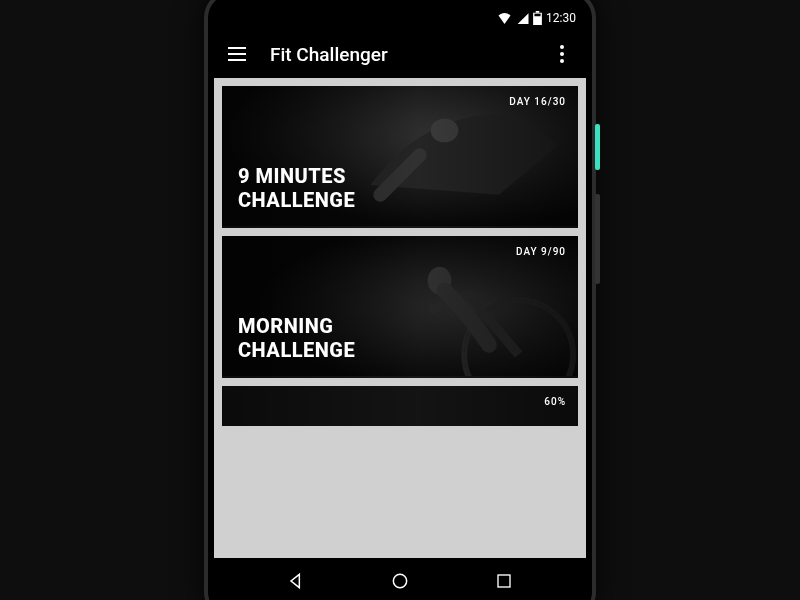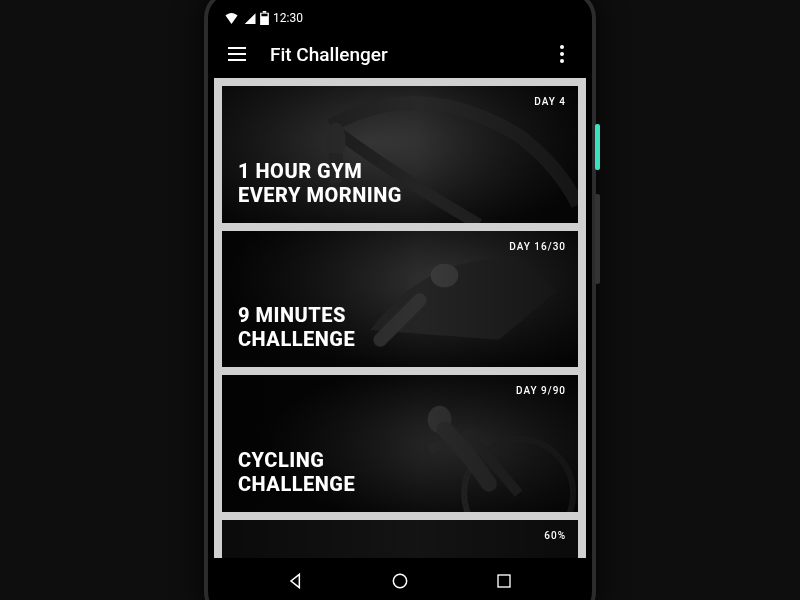--- a/index.html
+++ b/index.html
@@ -37,20 +37,21 @@
     background: #000;
     border-radius: 6px;
     overflow: hidden;
     display: flex;
     flex-direction: column;
   }
 
   .statusbar {
     height: 24px;
     display: flex;
+    justify-content: flex-end;
     align-items: center;
     padding: 0 10px;
     gap: 4px;
     color: #fff;
     font-size: 12px;
   }
   .statusbar svg { display: block; }
 
   .appbar {
     height: 48px;
@@ -167,38 +168,20 @@
       <div class="app-title">Fit Challenger</div>
       <div class="overflow">
           <span></span>
           <span></span>
           <span></span>
         </div>
     </div>
 
     <div class="content">
 
-      <div class="card">
-        <svg class="art" viewBox="0 0 360 142" preserveAspectRatio="xMidYMid slice">
-          <rect width="360" height="142" fill="#1e1e1e"></rect>
-          <radialGradient id="g1" cx="40%" cy="40%" r="70%">
-              <stop offset="0%" stop-color="#474747"></stop>
-              <stop offset="100%" stop-color="#0a0a0a"></stop>
-            </radialGradient>
-          <rect width="360" height="142" fill="url(#g1)"></rect>
-          <path d="M110 40 Q 200 -10 300 50 Q 340 80 360 120" stroke="#2e2e2e" stroke-width="14" fill="none"></path>
-          <path d="M110 42 Q 190 100 260 140" stroke="#2a2a2a" stroke-width="12" fill="none"></path>
-          <ellipse cx="115" cy="55" rx="10" ry="18" fill="#3a3a3a"></ellipse>
-          <rect x="108" y="68" width="14" height="30" fill="#333"></rect>
-        </svg>
-        <div class="overlay"></div>
-        <div class="badge">DAY 4</div>
-        <div class="card-title">1 HOUR GYM
-EVERY MORNING</div>
-      </div>
 
       <div class="card">
         <svg class="art" viewBox="0 0 360 142" preserveAspectRatio="xMidYMid slice">
           <rect width="360" height="142" fill="#141414"></rect>
           <radialGradient id="g2" cx="65%" cy="35%" r="65%">
               <stop offset="0%" stop-color="#3d3d3d"></stop>
               <stop offset="100%" stop-color="#080808"></stop>
             </radialGradient>
           <rect width="360" height="142" fill="url(#g2)"></rect>
           <path d="M150 100 Q 210 20 300 30 L 340 60 L 280 110 Z" fill="#2b2b2b"></path>
@@ -220,21 +203,21 @@
             </radialGradient>
           <rect width="360" height="142" fill="url(#g3)"></rect>
           <circle cx="300" cy="120" r="55" fill="none" stroke="#2c2c2c" stroke-width="6"></circle>
           <circle cx="300" cy="120" r="55" fill="none" stroke="#222" stroke-width="1" stroke-dasharray="2 6"></circle>
           <path d="M300 120 L 250 60 L 210 75" stroke="#2e2e2e" stroke-width="10" fill="none"></path>
           <ellipse cx="220" cy="45" rx="12" ry="14" fill="#3a3a3a"></ellipse>
           <path d="M225 55 Q 250 80 270 110" stroke="#333" stroke-width="16" fill="none" stroke-linecap="round"></path>
         </svg>
         <div class="overlay"></div>
         <div class="badge">DAY 9/90</div>
-        <div class="card-title">CYCLING
+        <div class="card-title">MORNING
 CHALLENGE</div>
       </div>
 
       <div class="card cut">
         <svg class="art" viewBox="0 0 360 40" preserveAspectRatio="xMidYMin slice">
           <rect width="360" height="40" fill="#171717"></rect>
         </svg>
         <div class="overlay"></div>
         <div class="badge">60%</div>
       </div>

